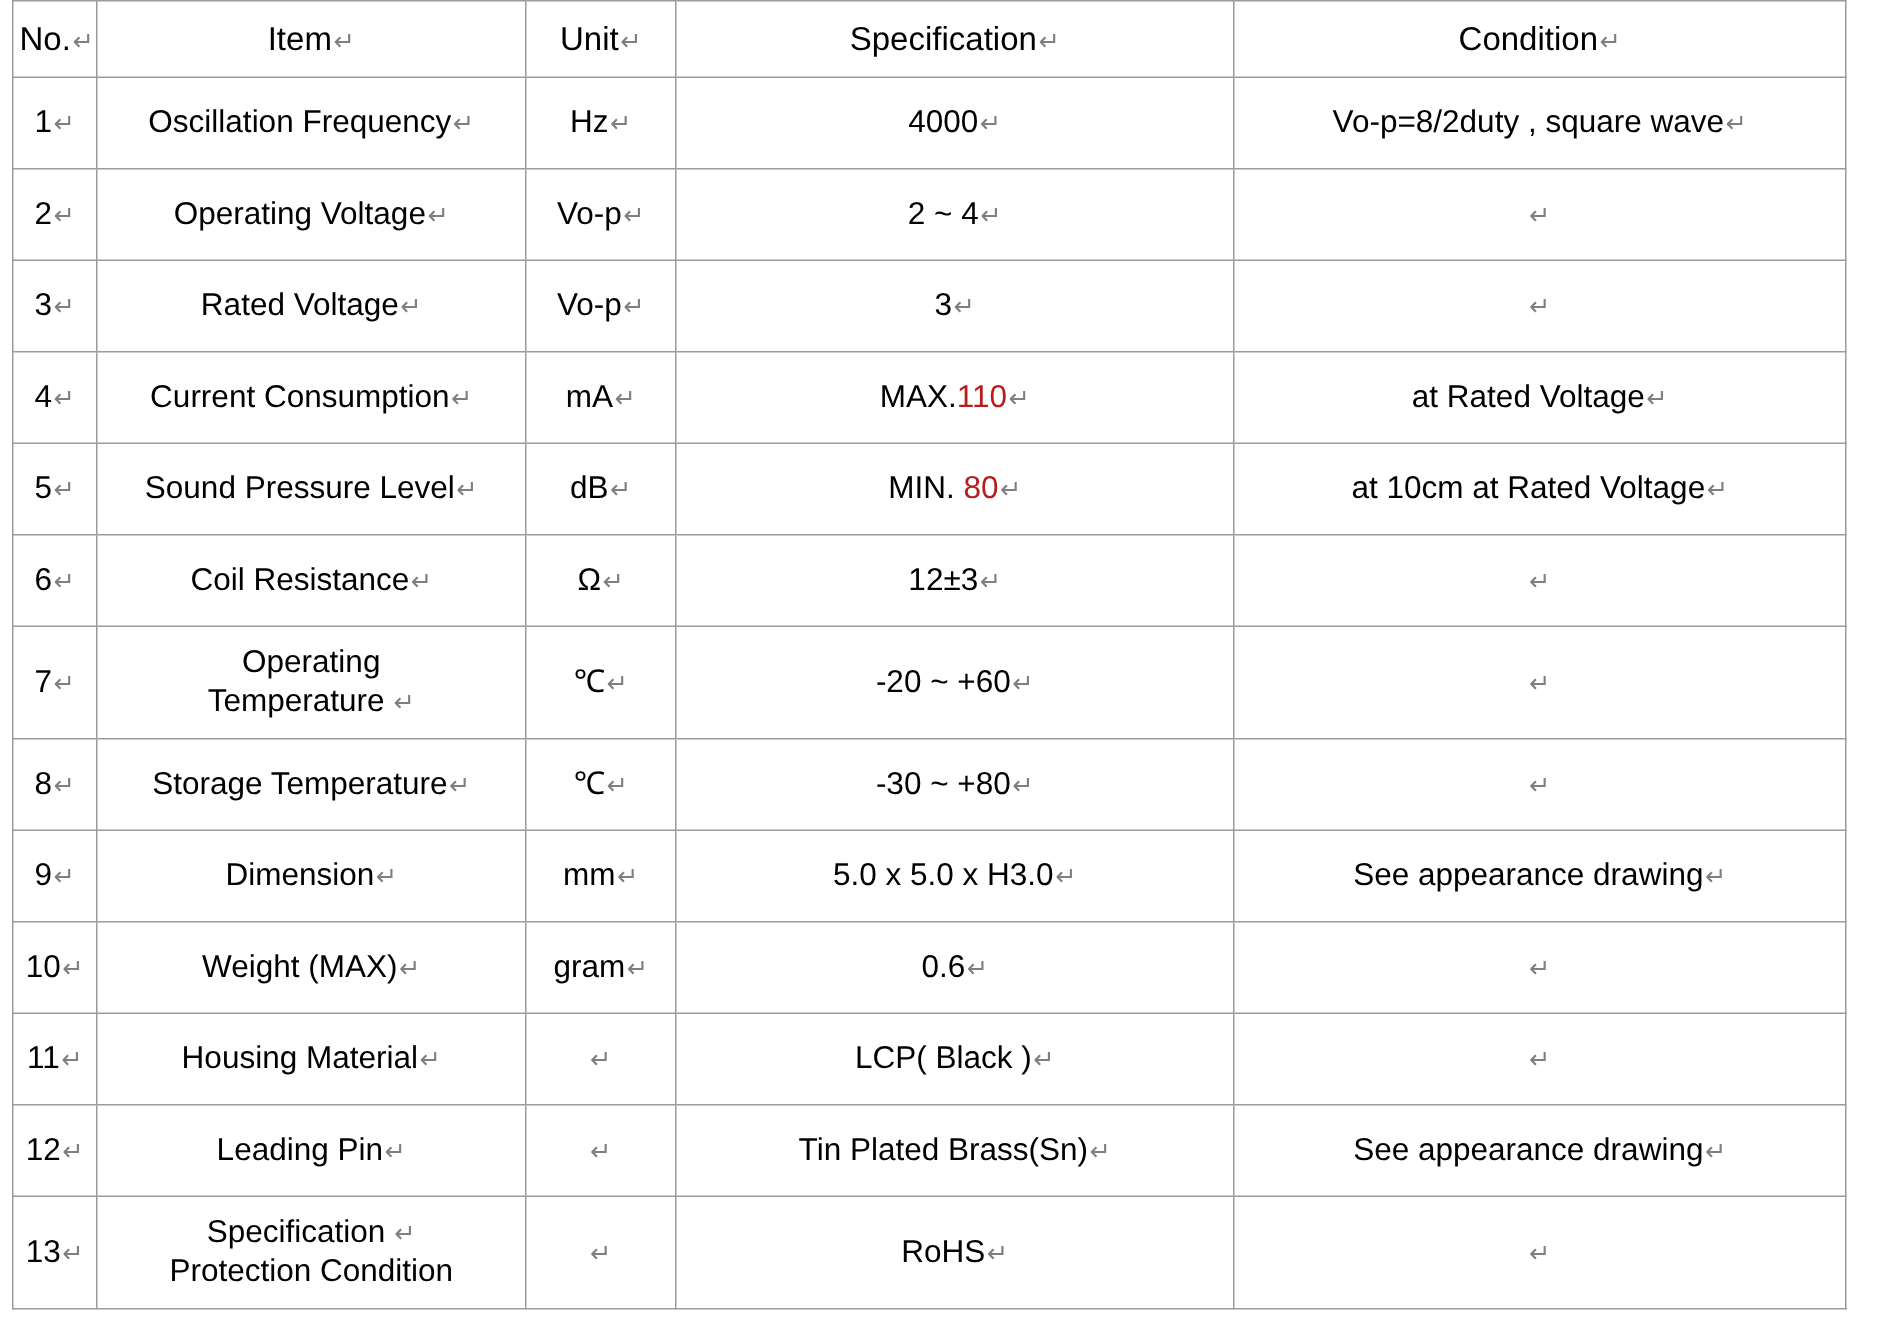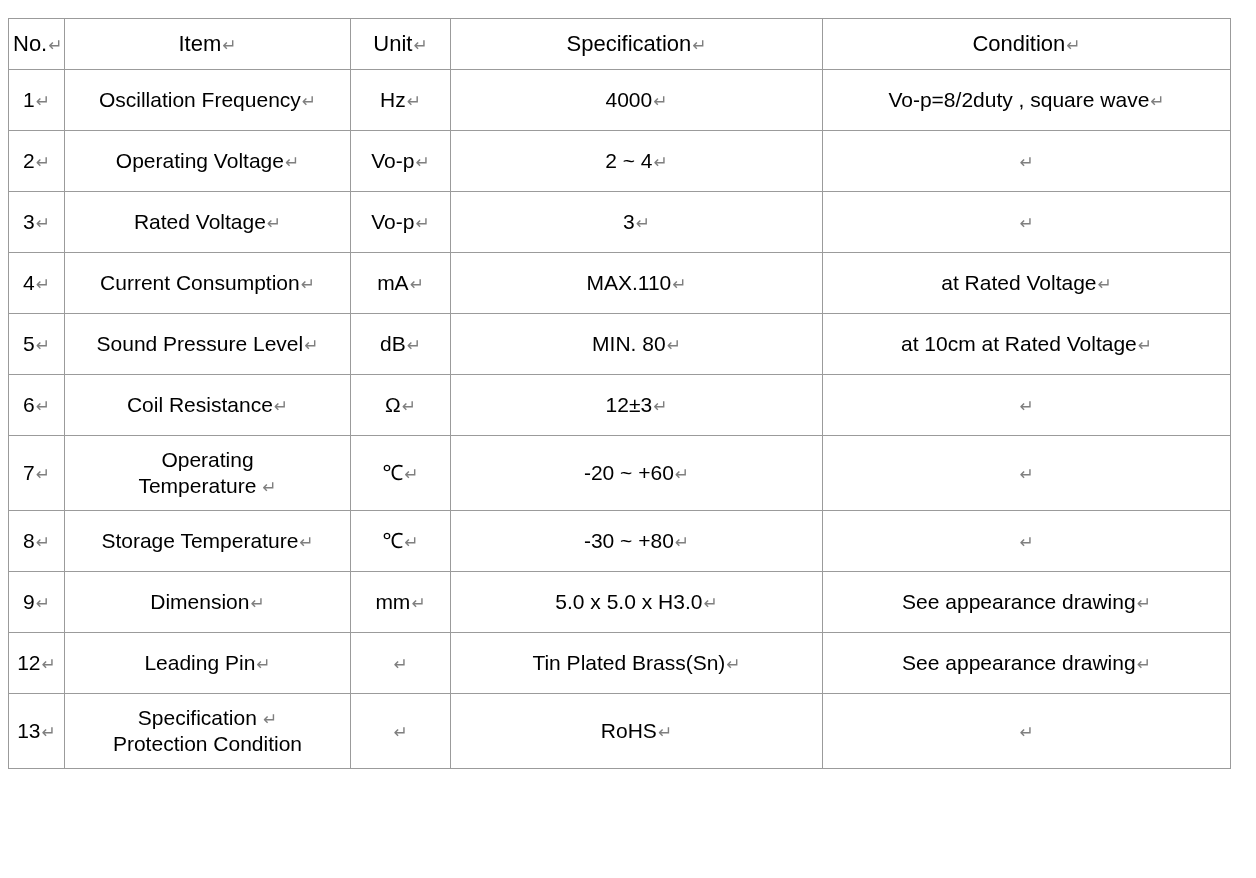--- a/index.html
+++ b/index.html
@@ -10,21 +10,21 @@
   body {
     width: 1256px;
     height: 878px;
     font-family: "Liberation Sans", sans-serif;
     color: #000000;
     overflow: hidden;
   }
   #spec-table-wrap {
     width: 1230px;
     margin: 0 8px;
-    padding-top: 18px;
+    padding-top: 0;
   }
   table.spec-table {
     border-collapse: collapse;
     table-layout: fixed;
     width: 1222px;
   }
   table.spec-table td {
     border: 1px solid #9b9b9b;
     padding: 2px 4px;
     font-size: 21px;
@@ -54,21 +54,21 @@
     color: #7f7f7f;
     font-size: 17px;
     vertical-align: baseline;
     margin-left: 1px;
   }
   .pilcrow-only {
     color: #7f7f7f;
     font-size: 17px;
   }
   .hl {
-    color: #000000;
+    color: #b91c1c;
     text-align: right;
   }
   .two-line {
     white-space: normal;
     line-height: 1.18;
     margin-left: 20px;
   }
   .two-line .pilcrow {
     margin-left: 6px;
   }
@@ -162,21 +162,35 @@
       </tr>
 
       <tr class="row">
         <td class="no-cell"><span>9</span><span class="pilcrow">↵</span></td>
         <td class="item-cell"><span>Dimension</span><span class="pilcrow">↵</span></td>
         <td class="unit-cell"><span>mm</span><span class="pilcrow">↵</span></td>
         <td class="spec-cell"><span>5.0 x 5.0 x H3.0</span><span class="hl"></span><span class="pilcrow">↵</span></td>
         <td class="cond-cell"><span>See appearance drawing</span><span class="pilcrow">↵</span></td>
       </tr>
 
-
+      <tr class="row">
+        <td class="no-cell"><span>10</span><span class="pilcrow">↵</span></td>
+        <td class="item-cell"><span>Weight (MAX)</span><span class="pilcrow">↵</span></td>
+        <td class="unit-cell"><span>gram</span><span class="pilcrow">↵</span></td>
+        <td class="spec-cell"><span>0.6</span><span class="hl"></span><span class="pilcrow">↵</span></td>
+        <td class="cond-cell"><span></span><span class="pilcrow-only">↵</span></td>
+      </tr>
+
+      <tr class="row">
+        <td class="no-cell"><span>11</span><span class="pilcrow">↵</span></td>
+        <td class="item-cell"><span>Housing Material</span><span class="pilcrow">↵</span></td>
+        <td class="unit-cell"><span></span><span class="pilcrow-only">↵</span></td>
+        <td class="spec-cell"><span>LCP( Black )</span><span class="hl"></span><span class="pilcrow">↵</span></td>
+        <td class="cond-cell"><span></span><span class="pilcrow-only">↵</span></td>
+      </tr>
 
       <tr class="row">
         <td class="no-cell"><span>12</span><span class="pilcrow">↵</span></td>
         <td class="item-cell"><span>Leading Pin</span><span class="pilcrow">↵</span></td>
         <td class="unit-cell"><span></span><span class="pilcrow-only">↵</span></td>
         <td class="spec-cell"><span>Tin Plated Brass(Sn)</span><span class="hl"></span><span class="pilcrow">↵</span></td>
         <td class="cond-cell"><span>See appearance drawing</span><span class="pilcrow">↵</span></td>
       </tr>
 
       <tr class="row tall">

